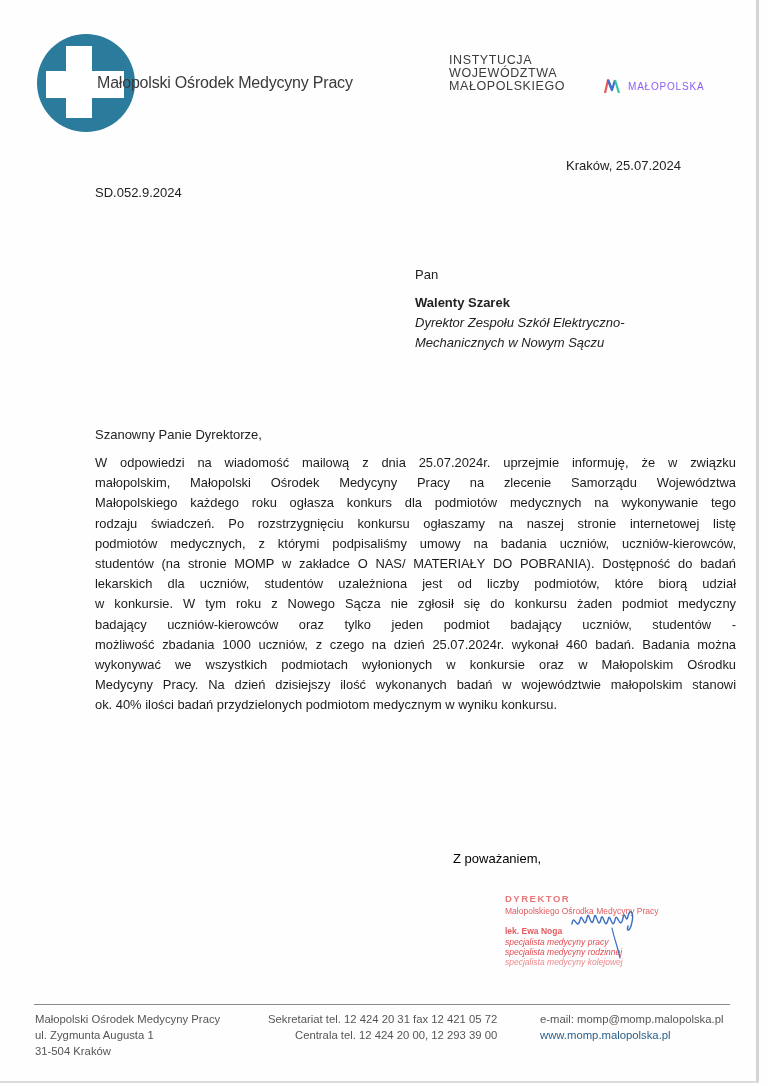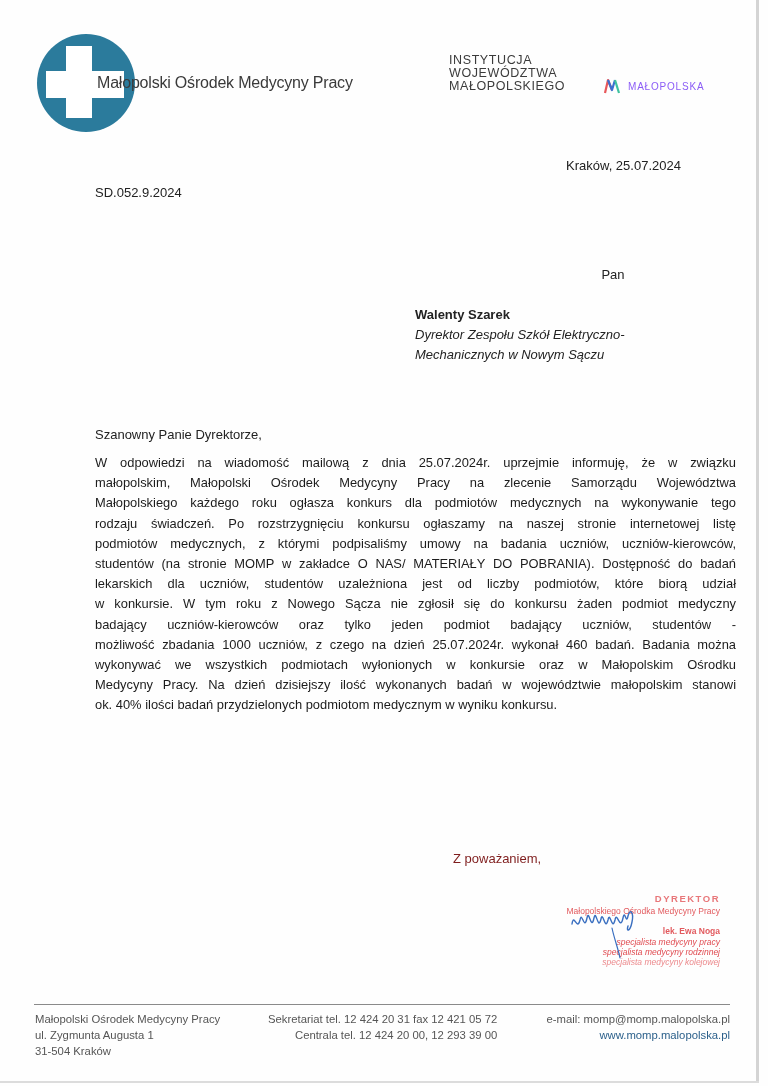--- a/index.html
+++ b/index.html
@@ -21,50 +21,50 @@
 
     .mp-logo { position: absolute; left: 603px; top: 78px; display: flex; align-items: center; }
     .mp-icon { width: 18px; height: 16px; margin-right: 7px; }
     .mp-text { font-size: 10px; color: #8b5cf6; letter-spacing: 0.8px; white-space: nowrap; }
 
     
     .date { position: absolute; left: 566px; top: 158px; font-size: 13px; color: #222; white-space: nowrap; }
     .ref { position: absolute; left: 95px; top: 185px; font-size: 13px; color: #222; white-space: nowrap; }
 
     .addressee { position: absolute; left: 415px; top: 265px; font-size: 13px; line-height: 20px; color: #222; }
-    .addr-pan { display: block; margin-bottom: 20px; text-align: right; }
+    .addr-pan { display: block; margin-bottom: 8px; }
     .addr-name { display: block; font-weight: bold; }
     .addr-title { display: block; font-style: italic; }
 
     .salutation { position: absolute; left: 95px; top: 427px; font-size: 13px; color: #222; }
 
     .body-text { position: absolute; left: 95px; top: 453px; width: 641px; font-size: 12.9px; line-height: 20.2px; color: #1c1c1c; text-align: justify; }
     .body-line { display: block; white-space: nowrap; text-align: justify; text-align-last: justify; }
     .body-line.last { text-align-last: left; }
 
-    .closing { position: absolute; left: 453px; top: 851px; font-size: 13px; color: #7f1d1d; }
+    .closing { position: absolute; left: 453px; top: 851px; font-size: 13px; color: #000000; }
 
     
-    .stamp { position: absolute; left: 505px; top: 893px; width: 215px; height: 80px; text-align: right; color: #e0464b; font-family: "Liberation Sans", sans-serif; }
+    .stamp { position: absolute; left: 505px; top: 893px; width: 215px; height: 80px; text-align: left; color: #e0464b; font-family: "Liberation Sans", sans-serif; }
     .stamp-line { display: block; white-space: nowrap; line-height: 12px; }
     .stamp-title { font-size: 9.5px; font-weight: bold; letter-spacing: 1.5px; color: #e8777a; }
     .stamp-org { font-size: 8.5px; color: #e25a5e; }
     .stamp-name { font-size: 8.5px; font-weight: bold; margin-top: 8px; color: #e25a5e; }
     .stamp-spec { font-size: 8.5px; font-style: italic; color: #e04a50; line-height: 10px; }
     .stamp-spec.faint { color: #ec8a8d; }
     .signature { position: absolute; left: 568px; top: 902px; width: 80px; height: 60px; }
 
     
     .footer-rule { position: absolute; left: 34px; top: 1004px; width: 696px; height: 1px; background: #8a8a8a; }
     .footer-col { position: absolute; top: 1011px; font-size: 11.3px; line-height: 16px; color: #555; white-space: nowrap; }
     .footer-col div { white-space: nowrap; }
     .f-left { left: 35px; }
     .f-mid { left: 268px; text-align: right; }
     .f-mid .centrala { padding-left: 18px; }
-    .f-right { left: 540px; width: 190px; text-align: right; }
+    .f-right { left: 540px; width: 190px; }
     .f-web { color: #2a5f8a; }
   </style>
 </head>
 <body>
 
 <div class="page">
   <div class="page-edge-right"></div>
   <div class="page-edge-bottom"></div>
 
   <div>

